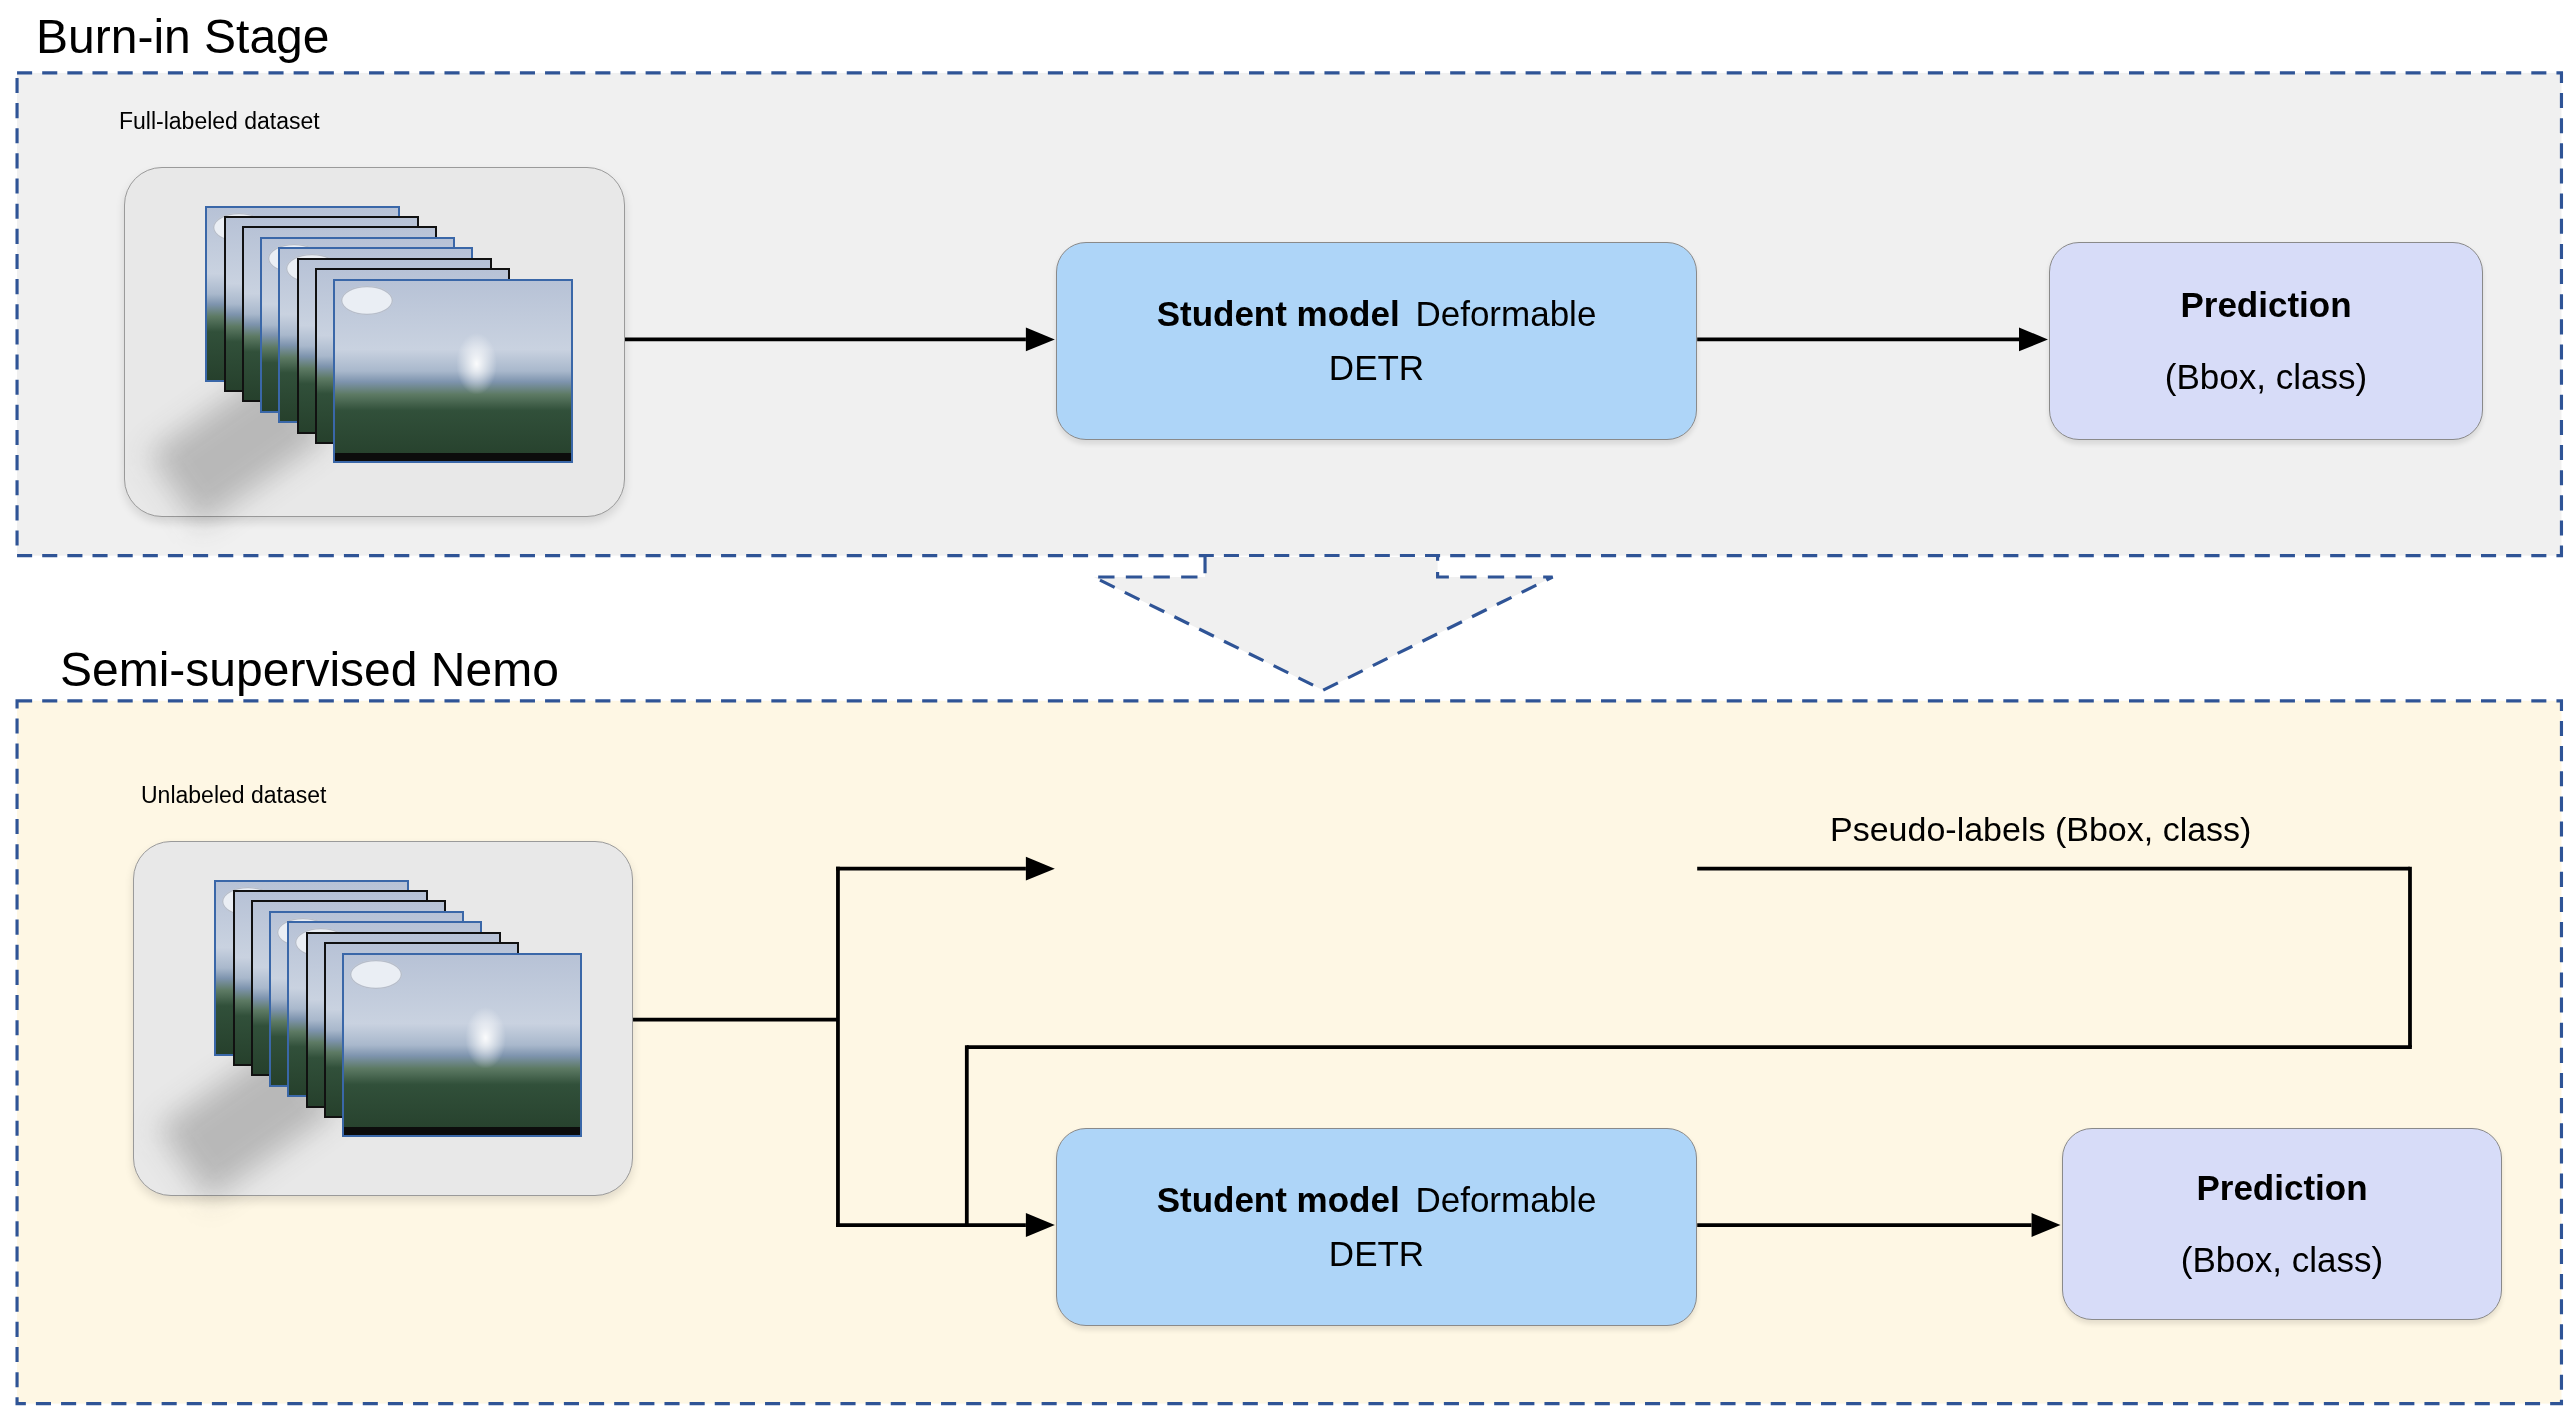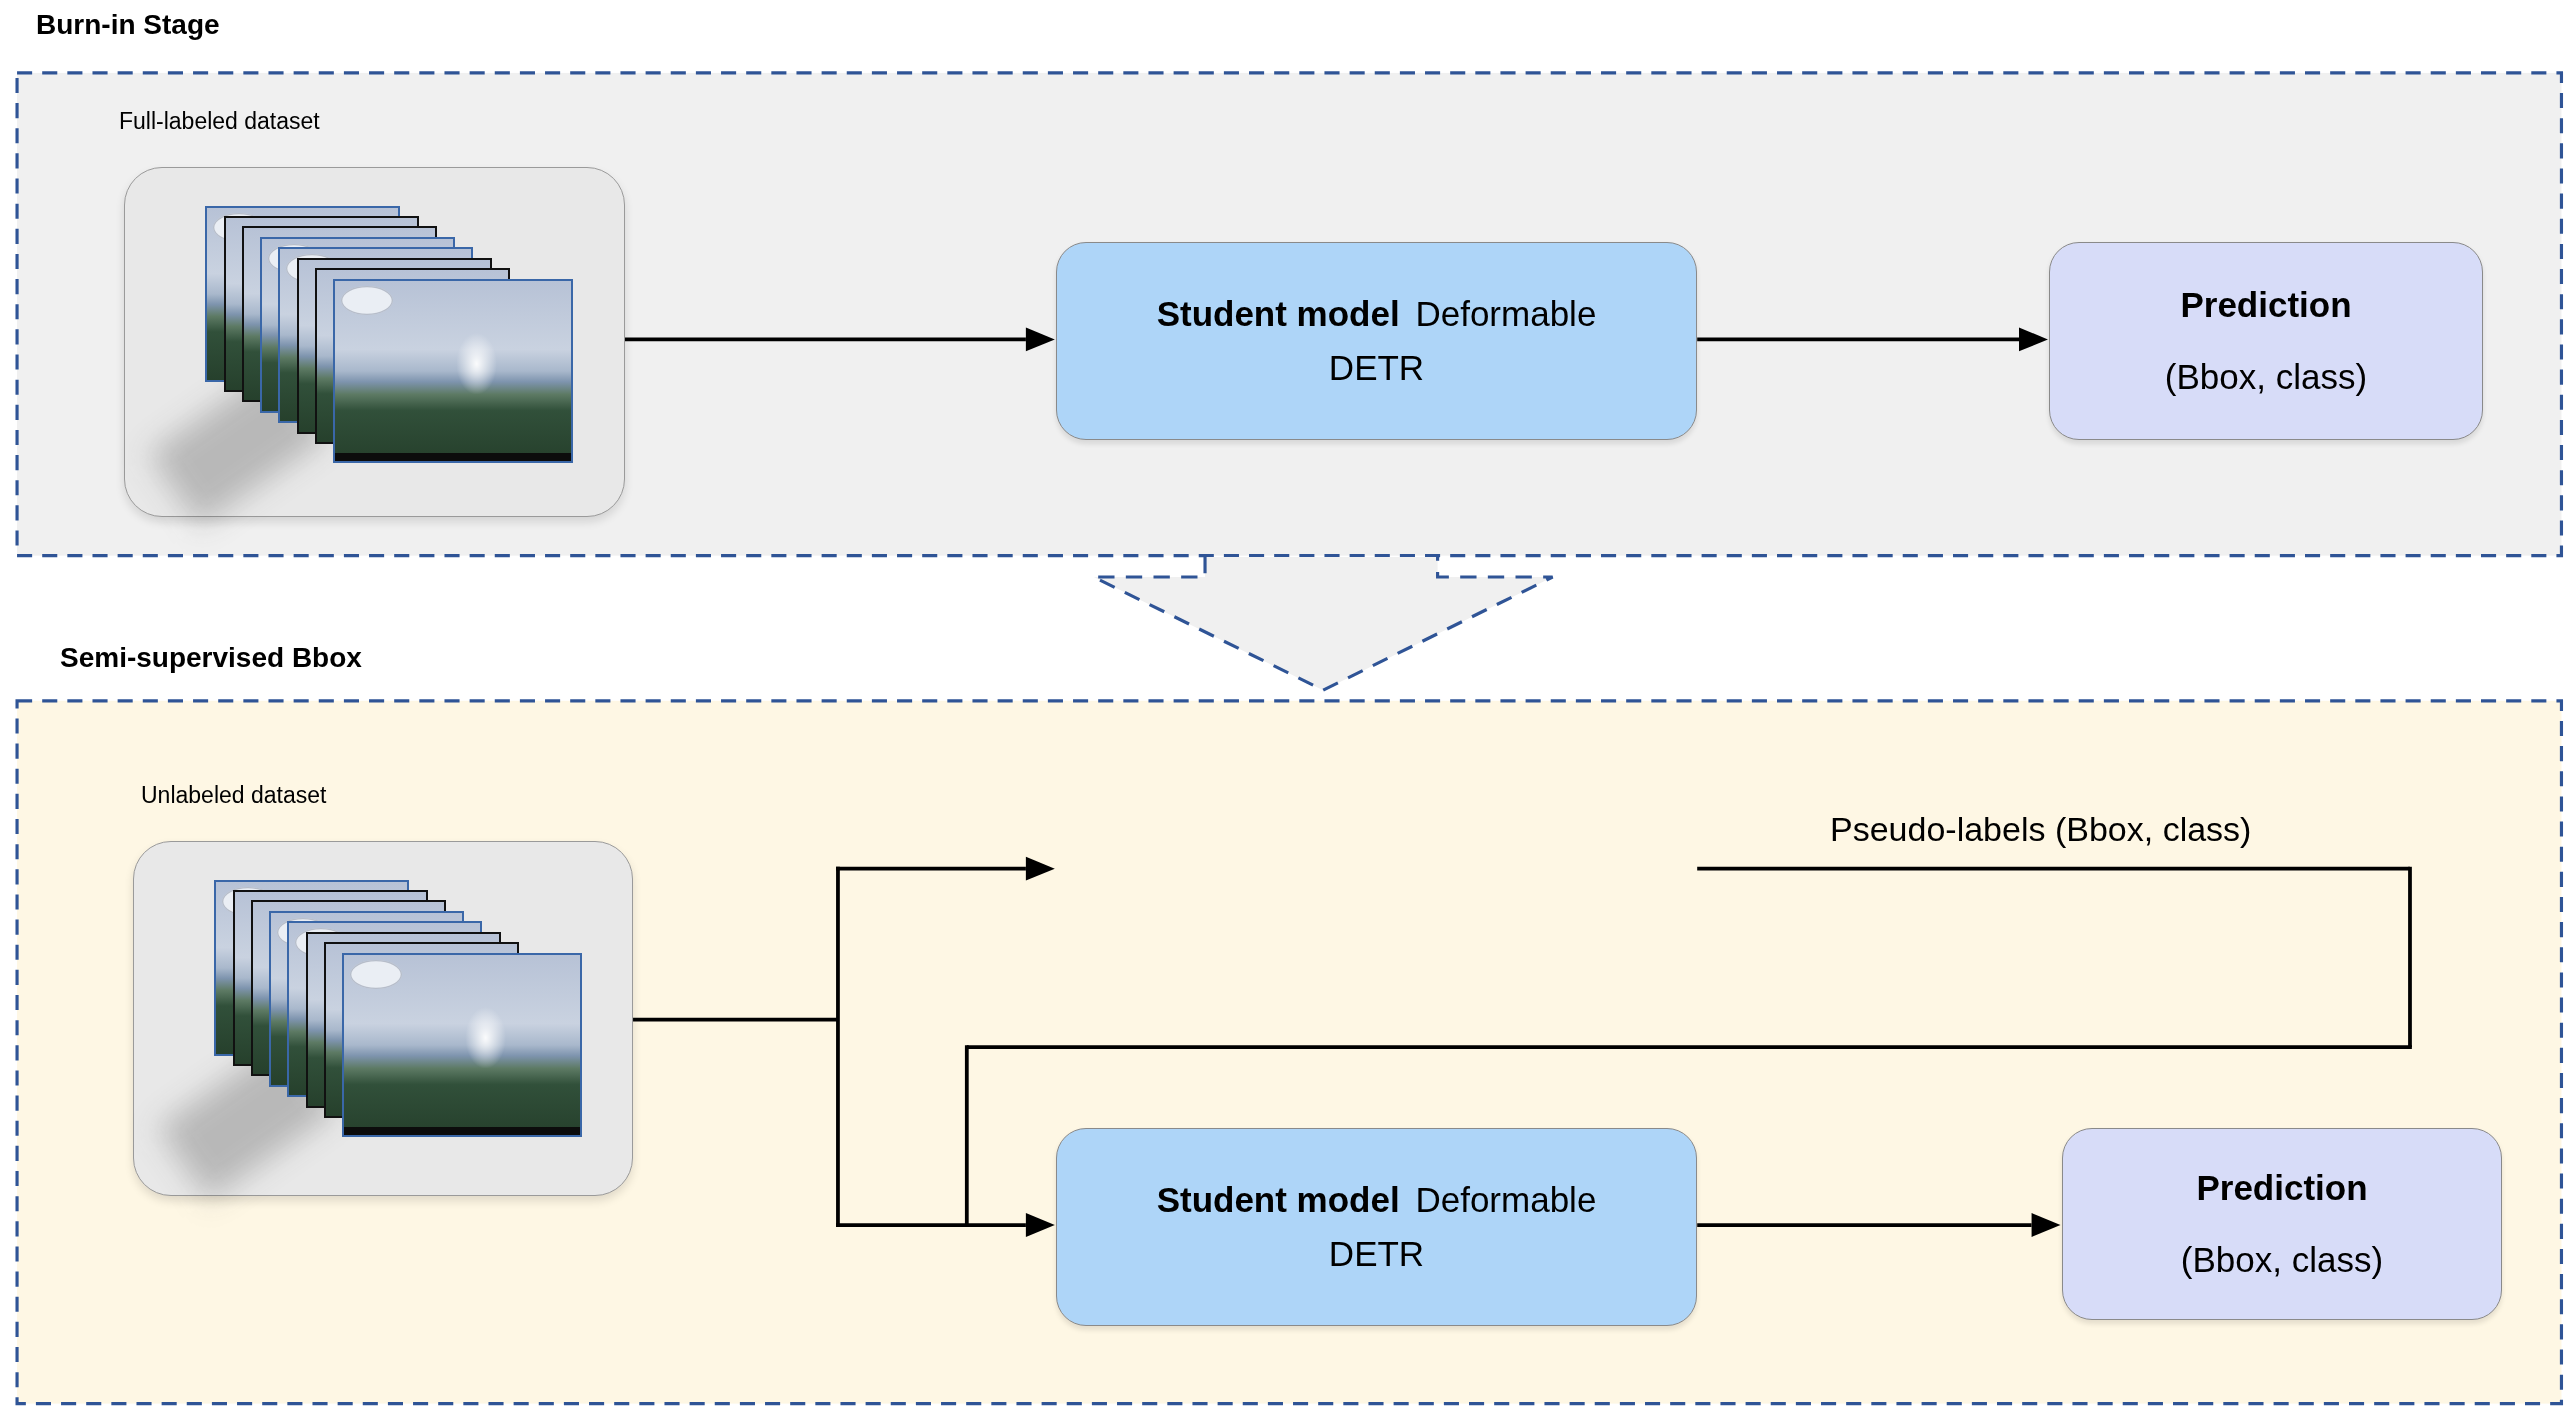--- a/index.html
+++ b/index.html
@@ -19,21 +19,21 @@
     position:relative;width:2576px;height:1413px;background:#ffffff;overflow:hidden;
     font-family:"Liberation Sans",sans-serif;color:#000;
   }
   svg.layer{position:absolute;left:0;top:0;width:2576px;height:1413px;}
   .stage-rect{fill:var(--stage1-fill);stroke:var(--dashed-border);stroke-width:5;stroke-dasharray:24 16;}
   .stage-rect.semi{fill:var(--stage2-fill);}
   .big-arrow{fill:var(--stage1-fill);stroke:var(--dashed-border);stroke-width:5;stroke-dasharray:26 18;}
   .conn{stroke:var(--line-color);stroke-width:6;fill:none;}
   .head{fill:var(--line-color);stroke:none;}
 
-  .stage-title{position:absolute;font-size:28px;font-weight:700;white-space:nowrap;}
+  .stage-title{position:absolute;font-size:48px;font-weight:400;white-space:nowrap;}
   .ds-label{position:absolute;font-size:23px;white-space:nowrap;}
 
   .node{
     position:absolute;box-sizing:border-box;border:1.9px solid var(--box-border);
     border-radius:30px;display:flex;flex-direction:column;justify-content:center;
     align-items:center;text-align:center;font-size:35px;line-height:1.55;
     box-shadow:0 3.1px 5px rgba(0,0,0,0.10);
   }
   .node .b{font-weight:700;}
   .node .sep{display:inline-block;width:0.45em;}
@@ -136,21 +136,21 @@
       <span class="b">Student model</span><span class="sep"></span><span>Deformable</span>
     </div>
     <div>DETR</div>
   </div>
 
   <div class="node prediction" style="left:2049px;top:242px;width:434px;height:198px;">
     <div class="b">Prediction</div>
     <div>(Bbox, class)</div>
   </div>
 
-  <div class="stage-title" style="left:60px;top:642px;">Semi-supervised Bbox</div>
+  <div class="stage-title" style="left:60px;top:642px;">Semi-supervised Nemo</div>
 
   <div class="ds-label" style="left:141px;top:782px;">Unlabeled dataset</div>
 
   <div class="ds-card" style="left:133px;top:841px;width:500px;height:355px;">
     <div class="stack">
       <div class="photo blue"></div>
       <div class="photo"></div>
       <div class="photo"></div>
       <div class="photo blue"></div>
       <div class="photo blue"></div>

